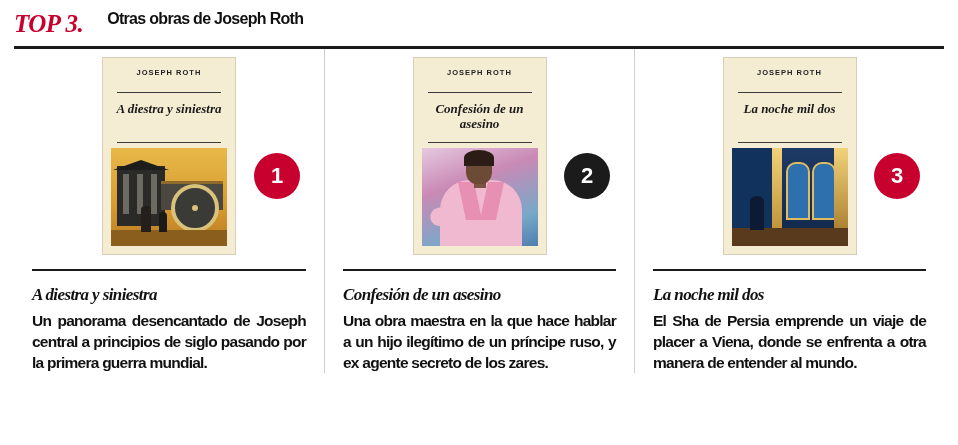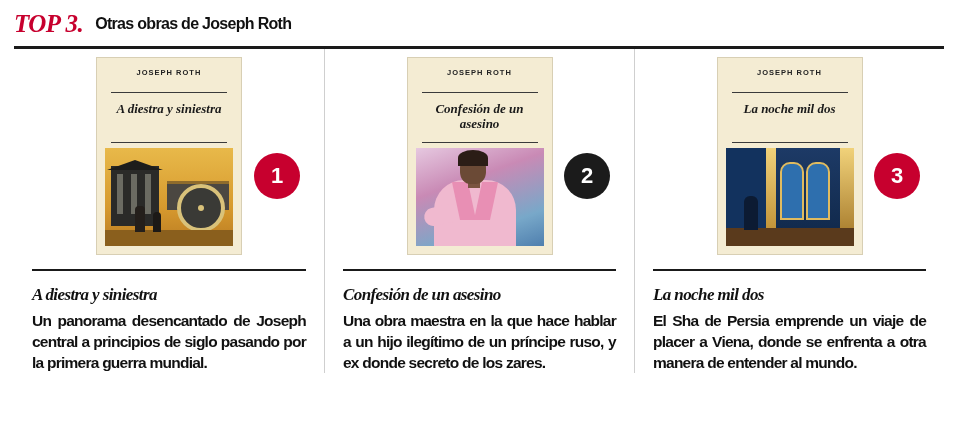--- a/index.html
+++ b/index.html
@@ -18,22 +18,22 @@
     position: relative;
     width: 958px;
     height: 445px;
     box-sizing: border-box;
     padding: 0 14px;
   }
 
   
   .header {
     display: flex;
-    align-items: center;
-    gap: 12px;
+    align-items: flex-start;
+    gap: 24px;
     padding: 10px 0 6px 0;
   }
   .header-top {
     font-family: "Liberation Serif", serif;
     font-style: italic;
     font-weight: bold;
     font-size: 25px;
     letter-spacing: -0.5px;
     color: #c7002e;
     white-space: nowrap;
@@ -74,21 +74,21 @@
   
   .cover-wrap {
     height: 214px;
     display: flex;
     align-items: center;
     justify-content: center;
     position: relative;
   }
   .cover {
     position: relative;
-    width: 144px;
+    width: 132px;
     height: 196px;
     background: #f4ecd3;
     box-shadow: 0 0 0 1px #d8cfb4;
     overflow: hidden;
   }
   .cover .author {
     position: absolute;
     top: 10px;
     left: 0;
     right: 0;
@@ -285,21 +285,21 @@
               <div class="head"></div>
               <div class="hair"></div>
             </div>
           </div>
           <div class="badge" style="background:#1b1b1b">2</div>
         </div>
       </div>
       <div class="rule-mid"></div>
       <div class="text-block">
         <p class="book-title">Confesión de un asesino</p>
-        <p class="book-desc">Una obra maestra en la que hace hablar a un hijo ilegítimo de un príncipe ruso, y ex donde secreto de los zares.</p>
+        <p class="book-desc">Una obra maestra en la que hace hablar a un hijo ilegítimo de un príncipe ruso, y ex agente secreto de los zares.</p>
       </div>
     </div>
 
     <div class="col">
       <div class="col-inner">
         <div class="cover-wrap">
           <div class="cover">
             <div class="author">JOSEPH ROTH</div>
             <div class="divider"></div>
             <div class="ctitle">La noche mil dos</div>

